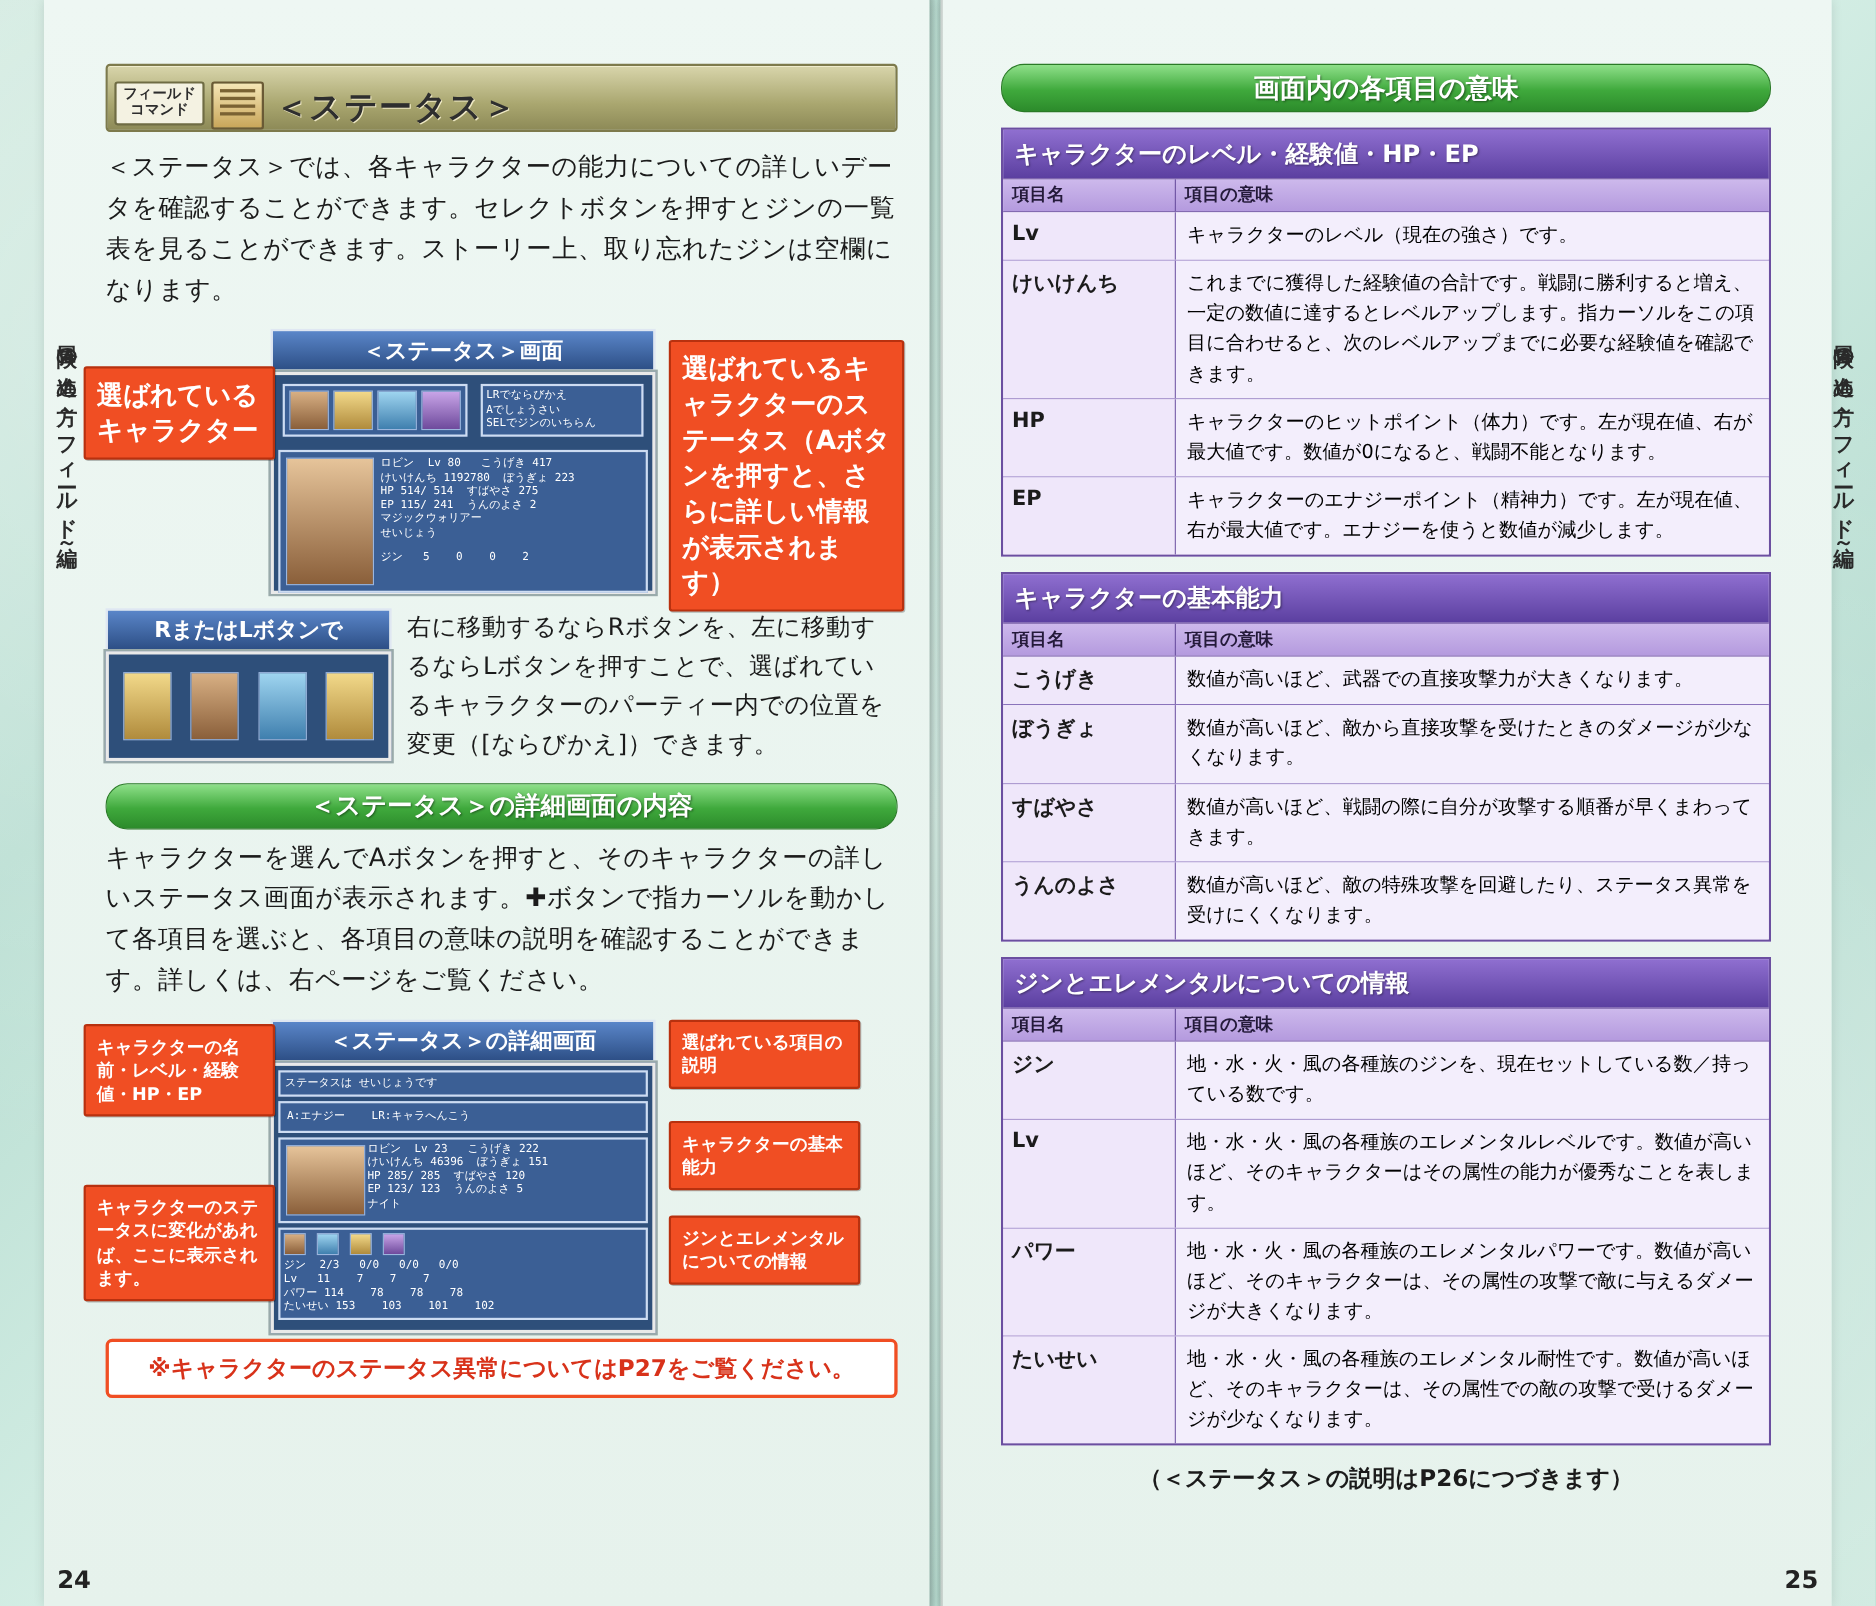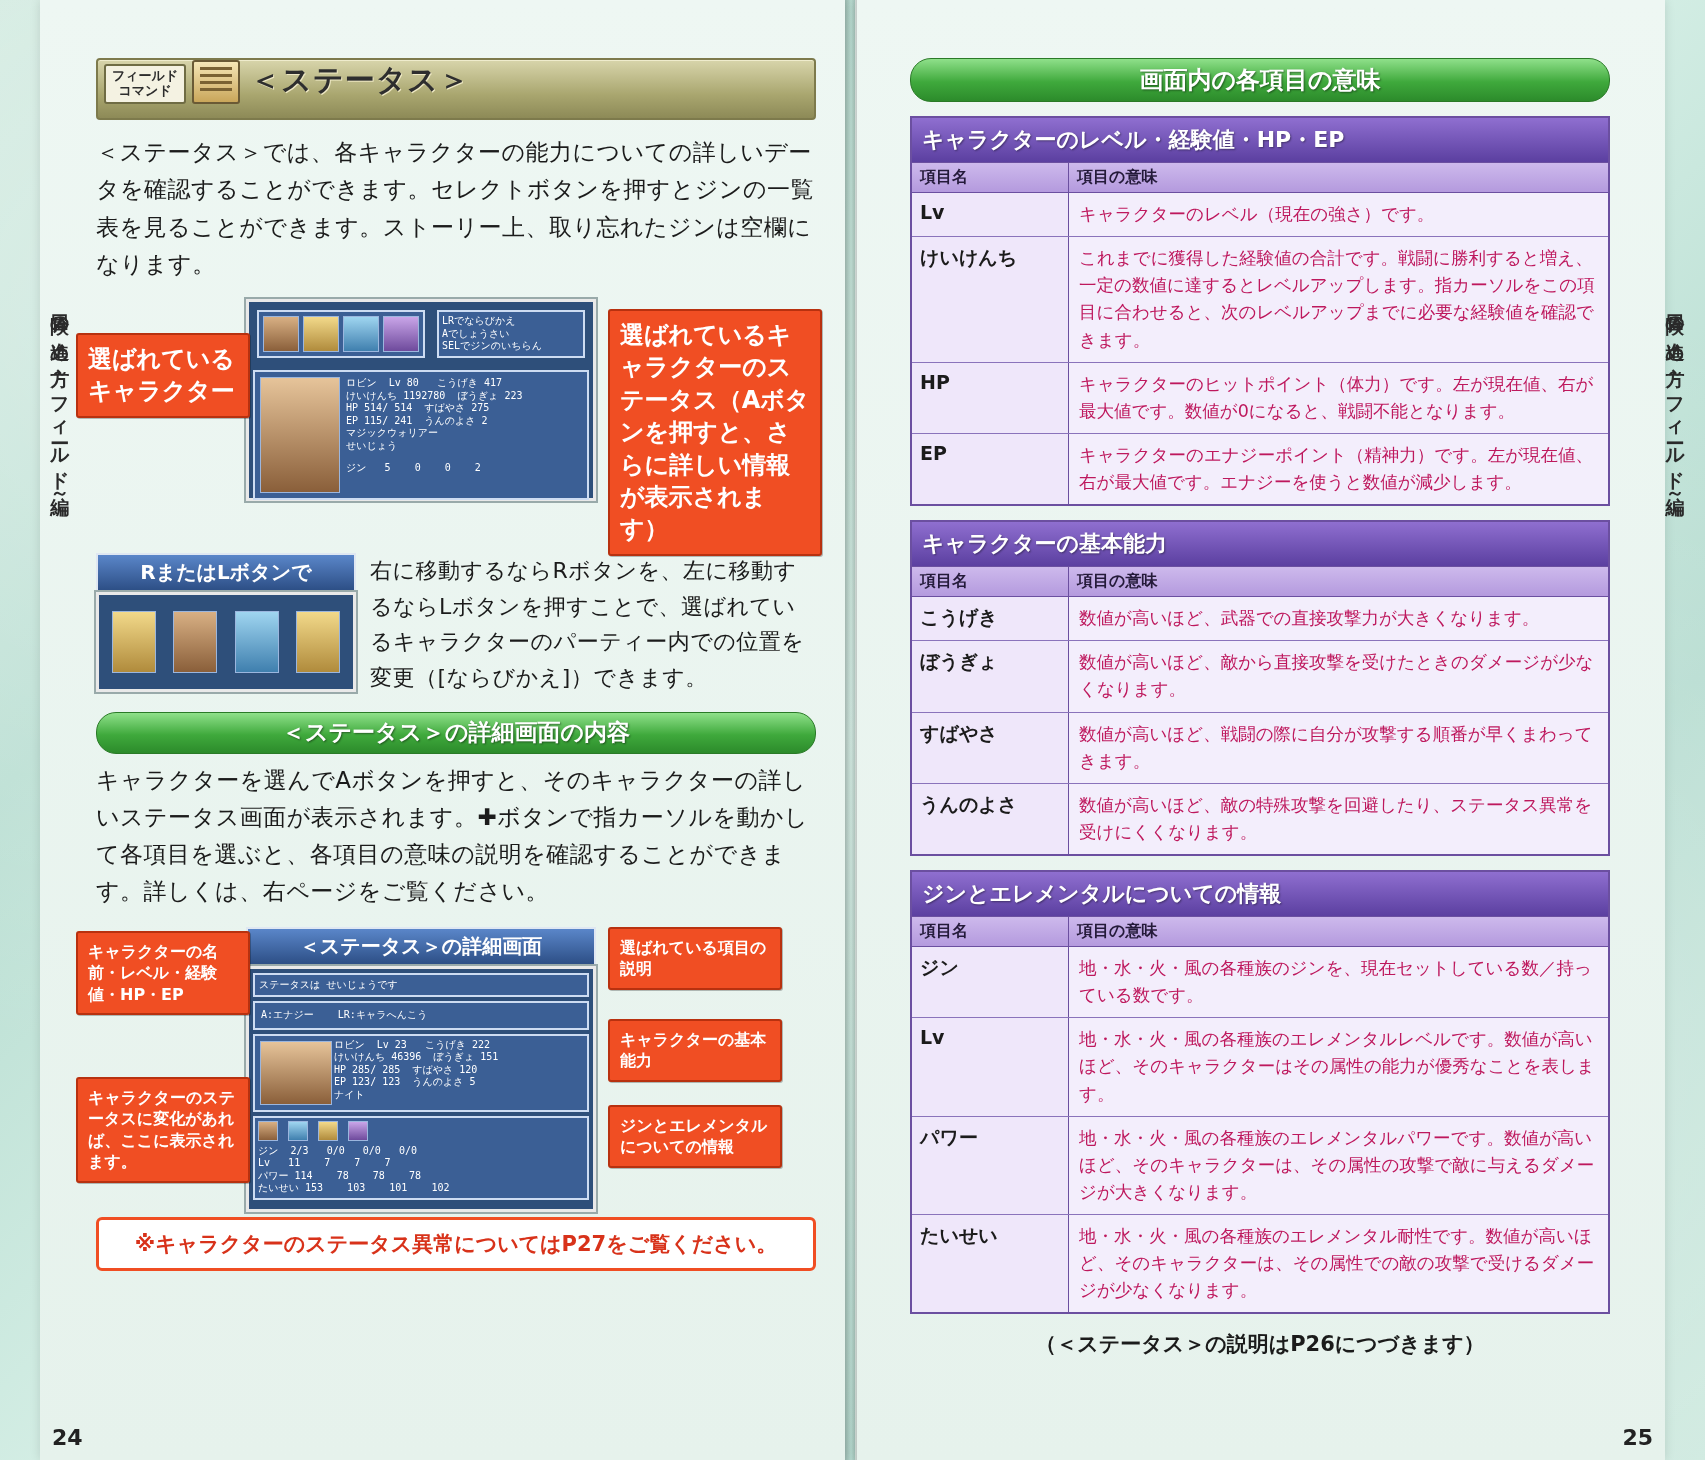--- a/index.html
+++ b/index.html
@@ -42,21 +42,21 @@
   .side-tab.left{left:48px;top:300px;}
   .side-tab.right{right:18px;top:300px;}
 
   .pageno{position:absolute;bottom:10px;font-size:22px;font-weight:bold;color:#222;}
   .pageno.left{left:52px;margin-top:47px;}
   .pageno.right{right:52px;}
 
   
   .col-left{position:absolute;left:96px;top:58px;width:720px;}
   .title-bar{
-    display:flex;align-items:flex-start;height:58px;
+    display:flex;align-items:flex-end;height:58px;
     background:linear-gradient(180deg,#d8d5ab,#a9a66f 60%,#8d8a57);
     border:2px solid #7d7a4c;border-radius:4px;
     box-shadow:inset 0 1px 0 #efeccd;
     overflow:hidden;
   }
   .fc-badge{
     background:#f4f2e2;border:2px solid #6f6c44;border-radius:3px;
     margin:4px 6px 4px 6px;padding:3px 6px;
     font-size:13px;font-weight:bold;color:#2d2d2d;line-height:1.15;text-align:center;
     white-space:pre-line;
@@ -128,21 +128,21 @@
   }
   .tbl-sub{display:flex;background:linear-gradient(180deg,#cdb9ec,#b49ade);
     border-top:1px solid #6b4fa0;border-bottom:1px solid #6b4fa0;
     font-size:16px;font-weight:bold;color:#241a3a;}
   .tbl-sub div{padding:4px 8px;}
   .c1{width:140px;border-right:1px solid #6b4fa0;}
   .c2{flex:1;}
   .trow{display:flex;border-bottom:1px solid #8a73bb;}
   .trow:last-child{border-bottom:none;}
   .trow .c1{font-size:19px;font-weight:bold;padding:8px;color:#1b1b1b;background:#efe7fa;}
-  .trow .c2{font-size:17.5px;line-height:1.55;padding:8px 10px;color:#be185d;background:#f3eefc;}
+  .trow .c2{font-size:17.5px;line-height:1.55;padding:8px 10px;color:#000000;background:#f3eefc;}
   .foot-note{margin-top:16px;text-align:center;font-size:21px;font-weight:bold;color:#1b1b1b;}
 </style>
 </head>
 <body>
 
 <div class="page-bg"></div>
 <div class="sheet left"></div>
 <div class="sheet right"></div>
 <div class="gutter"></div>
 
@@ -158,20 +158,21 @@
 コマンド</div>
     <div class="book-icon"></div>
     <div class="title-text">＜ステータス＞</div>
   </div>
 
   <div class="body-text">＜ステータス＞では、各キャラクターの能力についての詳しいデータを確認することができます。セレクトボタンを押すとジンの一覧表を見ることができます。ストーリー上、取り忘れたジンは空欄になります。</div>
 
   <div style="position:relative;margin-top:16px;height:240px;">
 
     <div style="position:absolute;left:150px;top:0;width:350px;">
+      <div class="shot-caption">＜ステータス＞画面</div>
       <div class="shot" style="height:196px;">
         <div style="display:flex;gap:4px;padding:4px;">
           <div class="panel" style="flex:0 0 150px;display:flex;gap:4px;padding:4px;">
             <div class="portrait"></div>
             <div class="portrait b"></div>
             <div class="portrait c"></div>
             <div class="portrait d"></div>
           </div>
           <div class="panel" style="flex:1;">
             <div class="statline">LRでならびかえ

